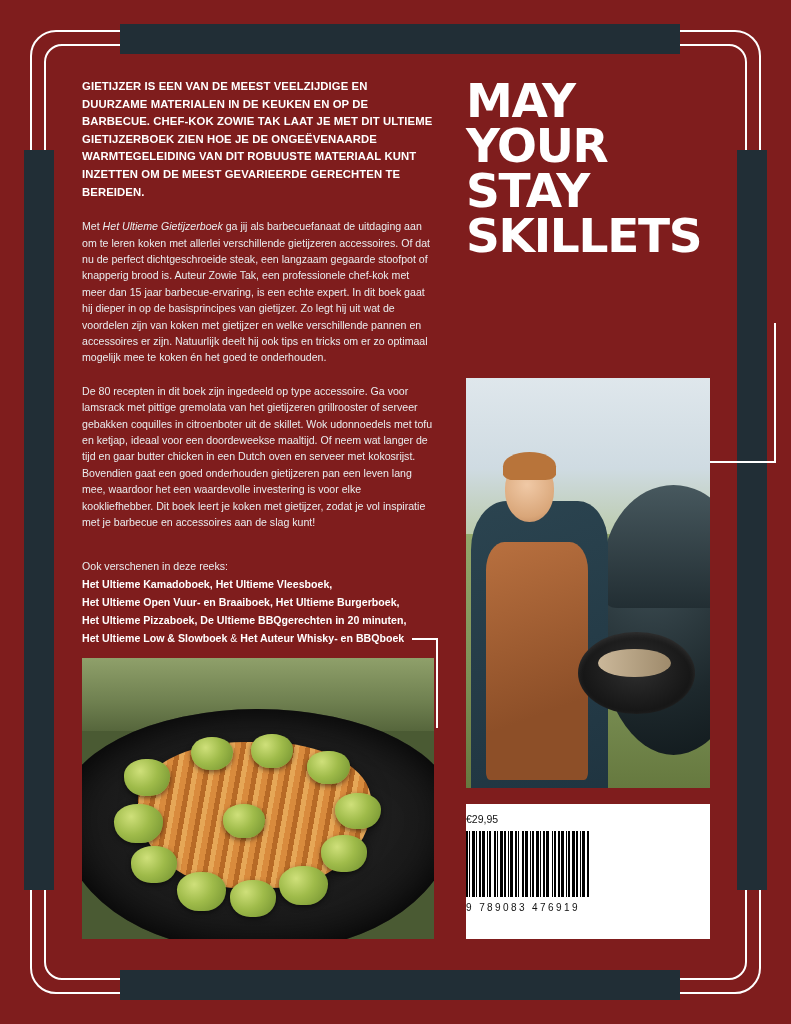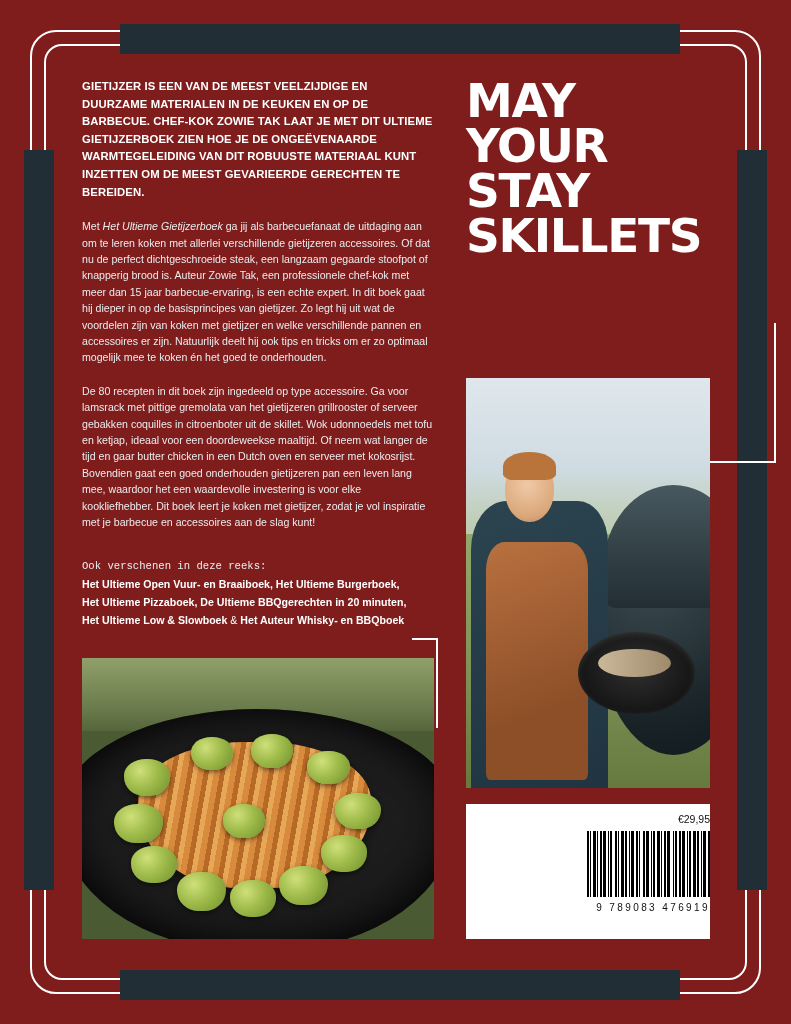--- a/index.html
+++ b/index.html
@@ -64,21 +64,20 @@
     line-height: 16.4px;
     margin-top: 17px;
   }
   .body-text em { font-style: italic; }
 
   .series-block { margin-top: 28px; }
   .series-label {
     color: #e9ecee;
     font-size: 10.6px;
     line-height: 16.8px;
-    font-family: Liberation Mono, monospace;
   }
   .series-list {
     color: #ffffff;
     font-size: 10.6px;
     line-height: 16.8px;
     font-weight: bold;
     margin-top: 1px;
   }
   .series-list .amp { font-weight: normal; }
 
@@ -205,21 +204,21 @@
   }
 
   
   .barcode-block {
     position: absolute;
     left: 384px; top: 726px;
     width: 244px; height: 135px;
     background: #ffffff;
     display: flex;
     flex-direction: column;
-    align-items: flex-end;
+    align-items: flex-start;
     justify-content: flex-start;
     padding-top: 9px;
   }
   .price {
     color: #111111;
     font-size: 10.5px;
     font-weight: normal;
     margin-bottom: 6px;
   }
   .bars {
@@ -254,20 +253,21 @@
     <div class="left-col">
 
       <p class="intro-bold">GIETIJZER IS EEN VAN DE MEEST VEELZIJDIGE EN DUURZAME MATERIALEN IN DE KEUKEN EN OP DE BARBECUE. CHEF-KOK ZOWIE TAK LAAT JE MET DIT ULTIEME GIETIJZERBOEK ZIEN HOE JE DE ONGEËVENAARDE WARMTEGELEIDING VAN DIT ROBUUSTE MATERIAAL KUNT INZETTEN OM DE MEEST GEVARIEERDE GERECHTEN TE BEREIDEN.</p>
 
       <p class="body-text"><span>Met </span><em>Het Ultieme Gietijzerboek</em><span> ga jij als barbecuefanaat de uitdaging aan om te leren koken met allerlei verschillende gietijzeren accessoires. Of dat nu de perfect dichtgeschroeide steak, een langzaam gegaarde stoofpot of knapperig brood is. Auteur Zowie Tak, een professionele chef-kok met meer dan 15 jaar barbecue-ervaring, is een echte expert. In dit boek gaat hij dieper in op de basisprincipes van gietijzer. Zo legt hij uit wat de voordelen zijn van koken met gietijzer en welke verschillende pannen en accessoires er zijn. Natuurlijk deelt hij ook tips en tricks om er zo optimaal mogelijk mee te koken én het goed te onderhouden.</span></p>
 
       <p class="body-text">De 80 recepten in dit boek zijn ingedeeld op type accessoire. Ga voor lamsrack met pittige gremolata van het gietijzeren grillrooster of serveer gebakken coquilles in citroenboter uit de skillet. Wok udonnoedels met tofu en ketjap, ideaal voor een doordeweekse maaltijd. Of neem wat langer de tijd en gaar butter chicken in een Dutch oven en serveer met kokosrijst. Bovendien gaat een goed onderhouden gietijzeren pan een leven lang mee, waardoor het een waardevolle investering is voor elke kookliefhebber. Dit boek leert je koken met gietijzer, zodat je vol inspiratie met je barbecue en accessoires aan de slag kunt!</p>
 
       <div class="series-block">
         <div class="series-label">Ook verschenen in deze reeks:</div>
+        <div class="series-list">Het Ultieme Kamadoboek, Het Ultieme Vleesboek,</div>
         <div class="series-list">Het Ultieme Open Vuur- en Braaiboek, Het Ultieme Burgerboek,</div>
         <div class="series-list">Het Ultieme Pizzaboek, De Ultieme BBQgerechten in 20 minuten,</div>
         <div class="series-list"><span>Het Ultieme Low &amp; Slowboek</span><span class="amp"> &amp; </span><span>Het Auteur Whisky- en BBQboek</span></div>
       </div>
     </div>
 
     <div class="bracket-tl"></div>
 
     <div class="photo-brussels">
       <div class="sky"></div>

